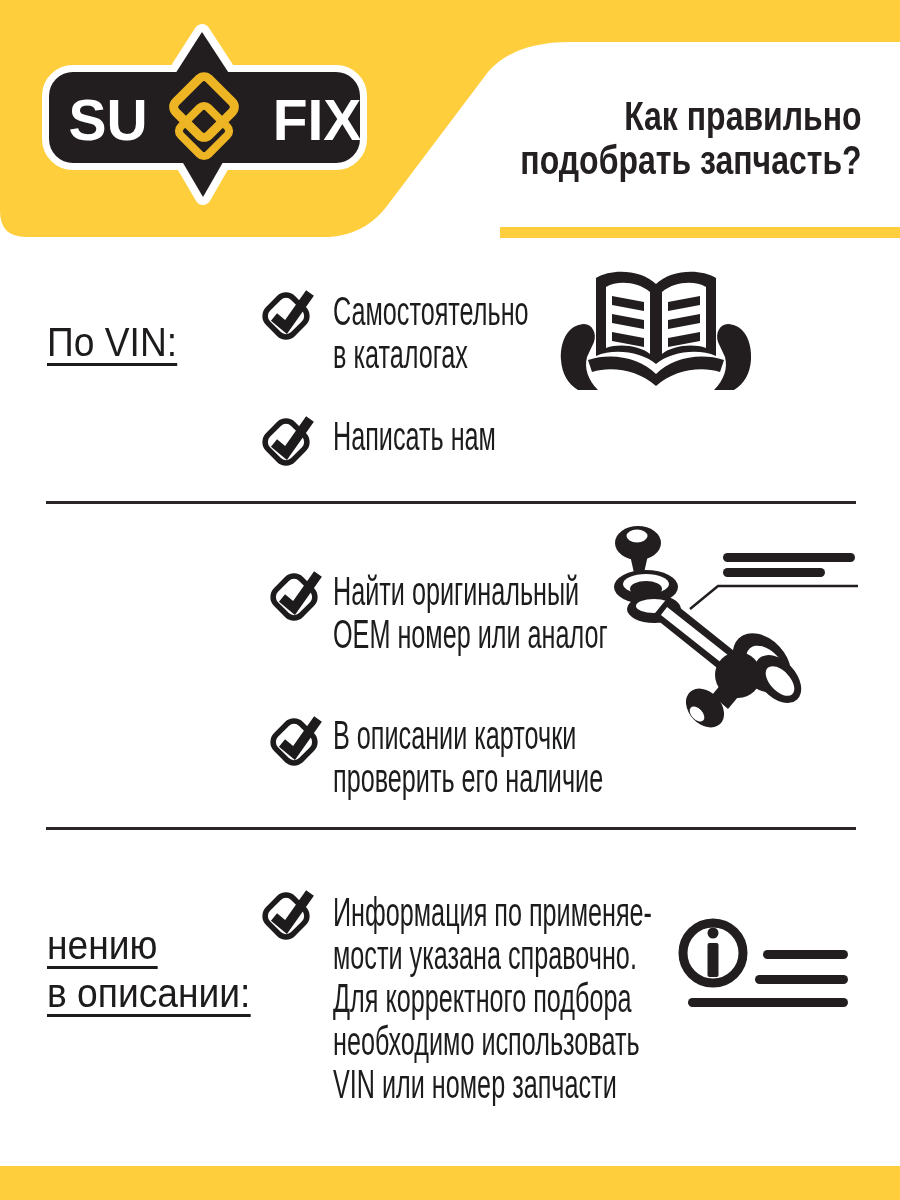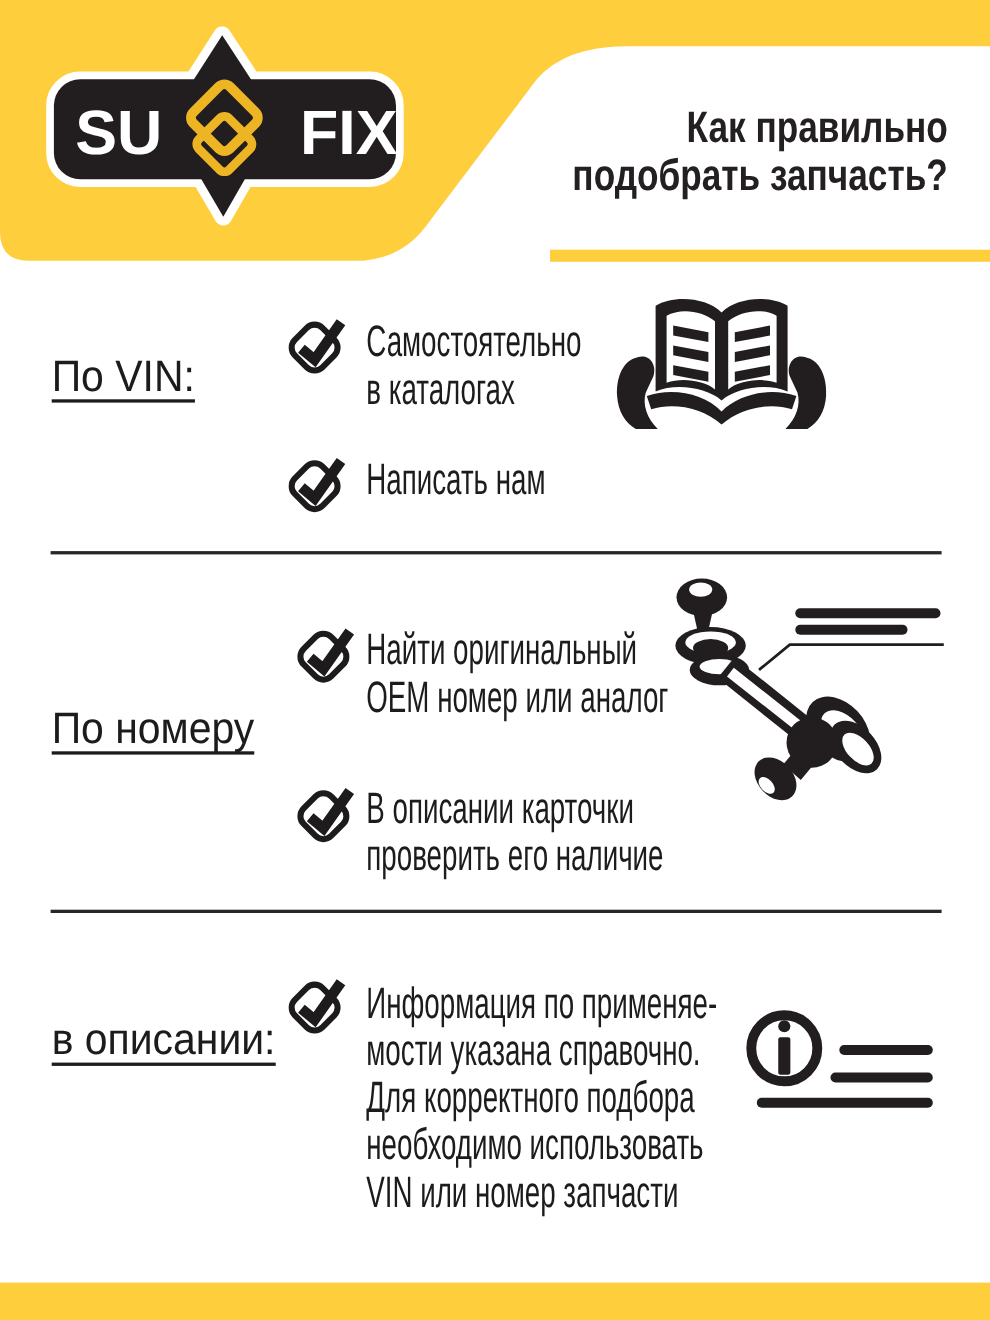--- a/index.html
+++ b/index.html
@@ -116,21 +116,20 @@
     <path d="M146,50 L114,56 L114,65 L146,59 Z"></path>
     <path d="M146,68 L114,74 L114,83 L146,77 Z"></path>
   </g>
 
   <path d="M34,96 C58,88 86,94 102,110 C118,94 146,88 170,96 L166,108 C146,102 120,106 102,122 C84,106 58,102 38,108 Z" fill="#221e1f"></path>
 </svg>
 
 <div class="divider" style="top:501px;"></div>
 
 <div class="sec-label" style="top:640px;">
-  <div class="row"><span>По номеру</span></div>
 </div>
 
 <svg class="check-icon" style="left:270px;top:565px;" viewBox="0 0 58 58">
   <rect x="6.3" y="14.3" width="35.4" height="35.4" rx="10" transform="rotate(45 24 32)" fill="none" stroke="#1d1b1c" stroke-width="5.5"></rect>
   <path d="M12,33 L24,43 L48,9" fill="none" stroke="#1d1b1c" stroke-width="9.5" stroke-linejoin="miter"></path>
 </svg>
 <div class="check-text" style="top:570px;">
   <div>Найти оригинальный</div>
   <div>ОЕМ номер или аналог</div>
 </div>
@@ -171,20 +170,21 @@
 
   <circle cx="148" cy="160" r="23" fill="#221e1f"></circle>
   <path d="M132,168 L148,182 L138,194 L122,180 Z" fill="#221e1f"></path>
   <ellipse cx="115" cy="193" rx="22" ry="16" transform="rotate(47 115 193)" fill="#221e1f"></ellipse>
   <ellipse cx="107" cy="199" rx="9" ry="5.5" transform="rotate(47 107 199)" fill="#ffffff"></ellipse>
 </svg>
 
 <div class="divider" style="top:827px;"></div>
 
 <div class="sec-label" style="top:923px;">
+  <div class="row"><span>нению</span></div>
   <div class="row"><span>в описании:</span></div>
 </div>
 
 <svg class="check-icon" style="left:262px;top:884px;" viewBox="0 0 58 58">
   <rect x="6.3" y="14.3" width="35.4" height="35.4" rx="10" transform="rotate(45 24 32)" fill="none" stroke="#1d1b1c" stroke-width="5.5"></rect>
   <path d="M12,33 L24,43 L48,9" fill="none" stroke="#1d1b1c" stroke-width="9.5" stroke-linejoin="miter"></path>
 </svg>
 <div class="check-text" style="top:891px;">
   <div>Информация по применяе-</div>
   <div>мости указана справочно.</div>

